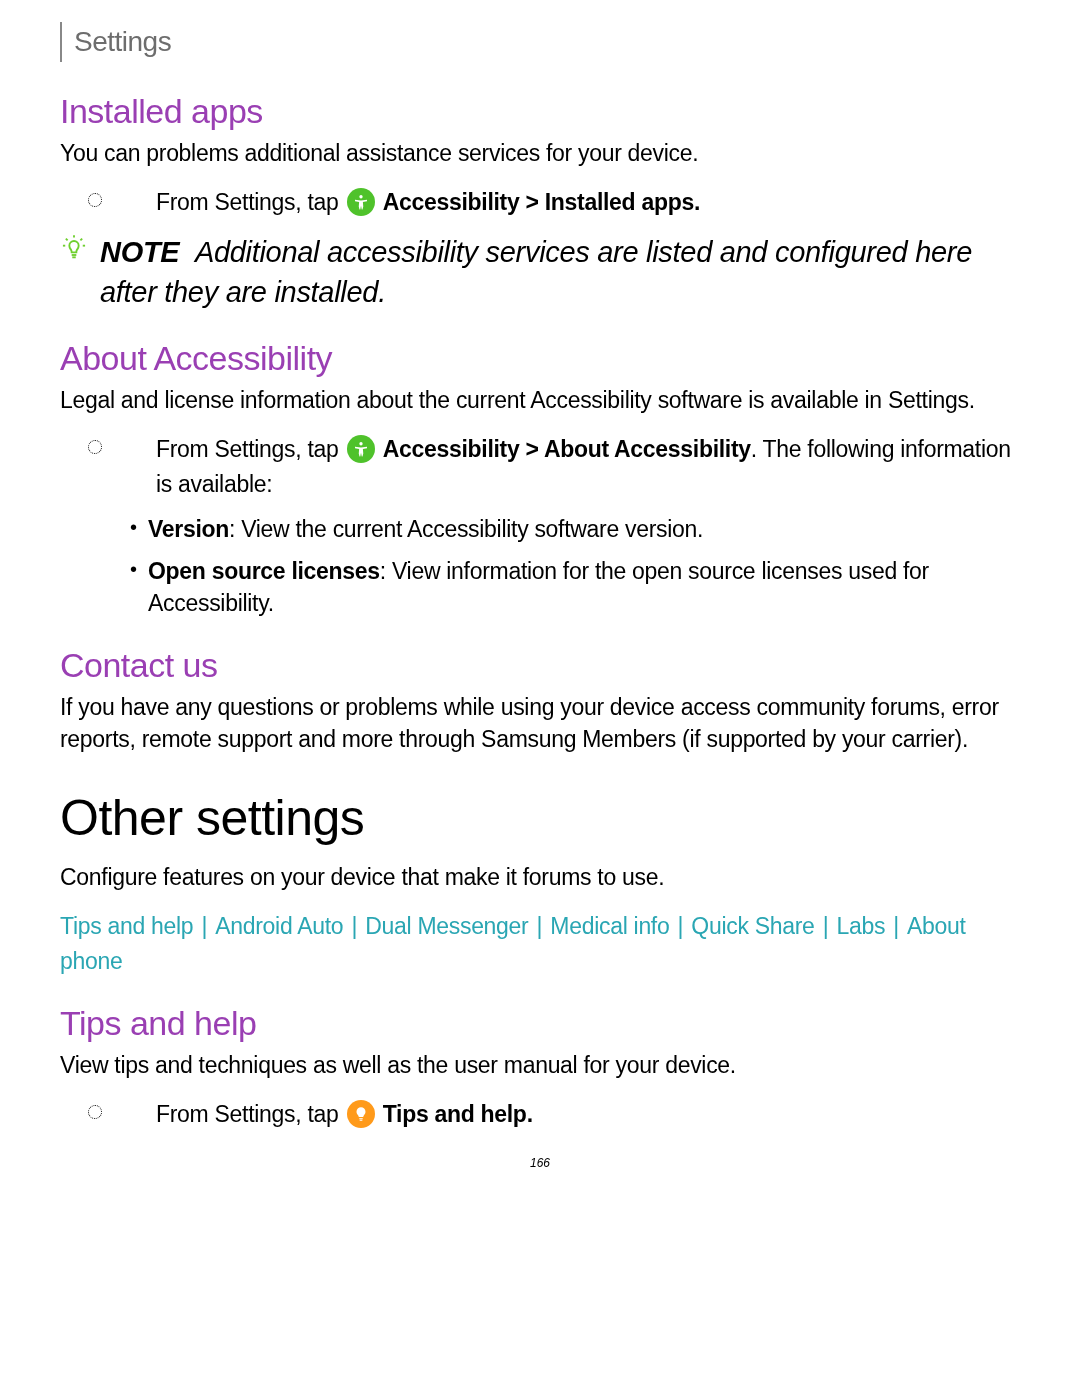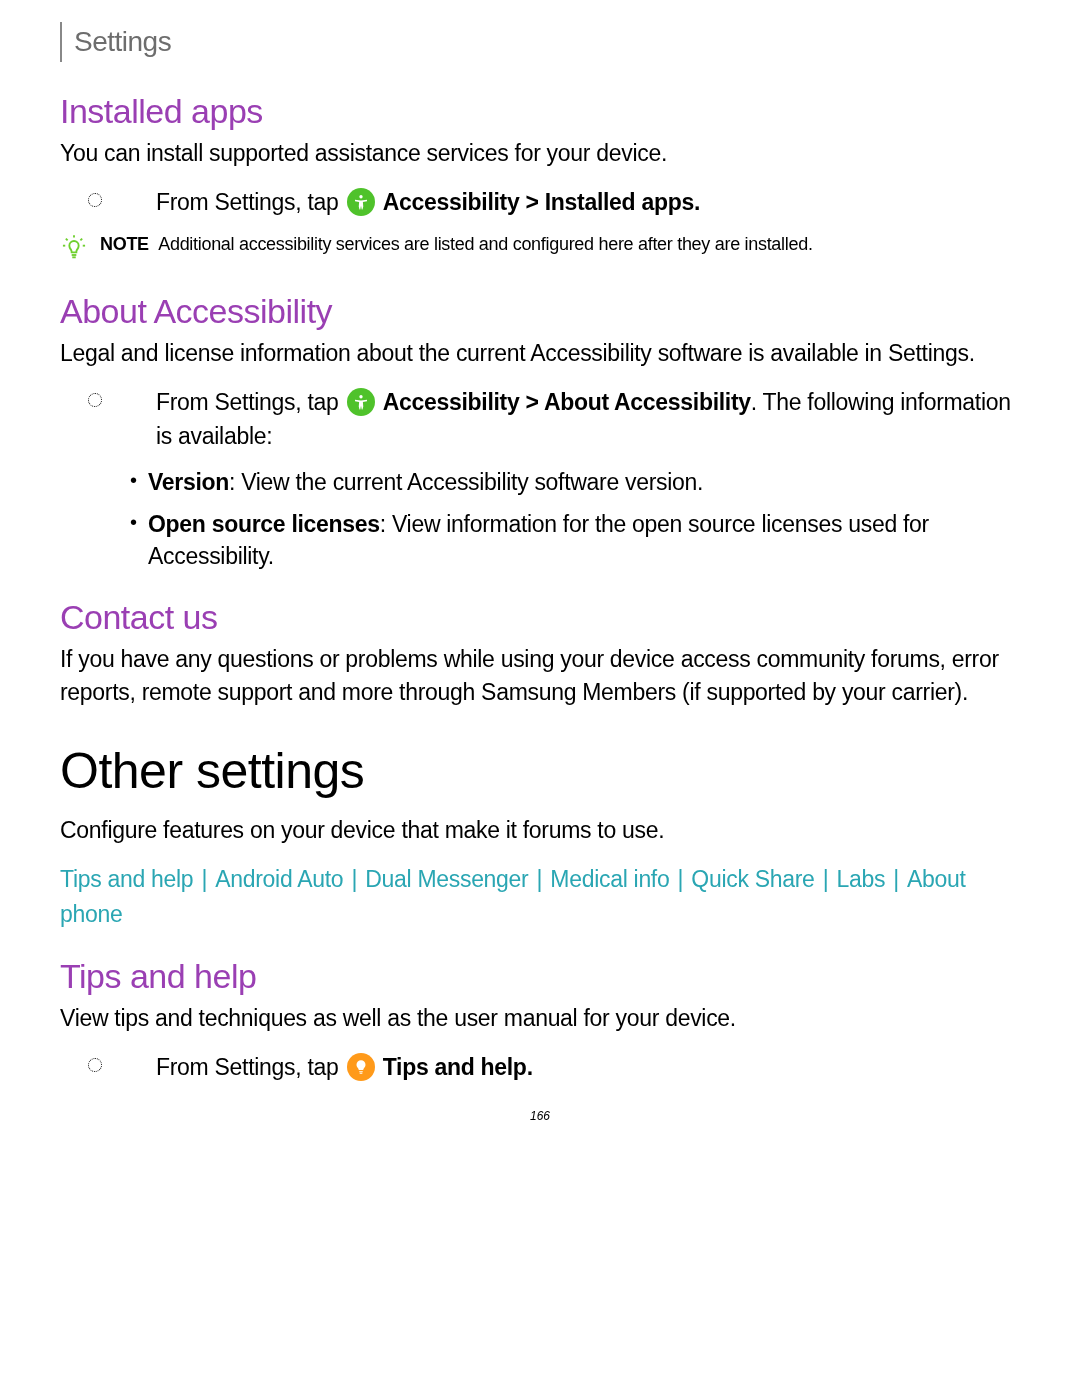--- a/index.html
+++ b/index.html
@@ -107,23 +107,24 @@
   }
   .note-icon-cell {
     flex: 0 0 auto;
     width: 40px;
     display: flex;
     justify-content: flex-start;
     padding-top: 2px;
   }
   .note-text {
     flex: 1;
-    font-size: 18px;
+    font-size: 29px;
     line-height: 1.4;
     letter-spacing: -0.3px;
+    font-style: italic;
   }
   .note-label {
     font-weight: 700;
   }
   .inline-icon {
     display: inline-flex;
     vertical-align: middle;
     align-items: center;
     justify-content: center;
     width: 28px;
@@ -176,21 +177,21 @@
 <body>
 
 <div class="page">
 
   <div class="header-row">
     <div class="header-rule"></div>
     <div class="header-title">Settings</div>
   </div>
 
   <h2 class="subhead">Installed apps</h2>
-  <p class="body">You can install supported assistance services for your device.</p>
+  <p class="body">You can problems additional assistance services for your device.</p>
   <ul class="step-list">
     <li class="step-item">
       <span class="bullet-marker"></span>
       <span class="step-text">
         <span>From Settings, tap</span>
         <span class="inline-icon icon-accessibility">
           <svg viewBox="0 0 24 24" fill="#fff">
               <circle cx="12" cy="5" r="2.2"></circle>
               <path d="M4 9l8 1 8-1v2l-5.5 1 .5 6-1 4h-1l-1-5-1 5h-1l-1-4 .5-6L4 11z"></path>
             </svg>

